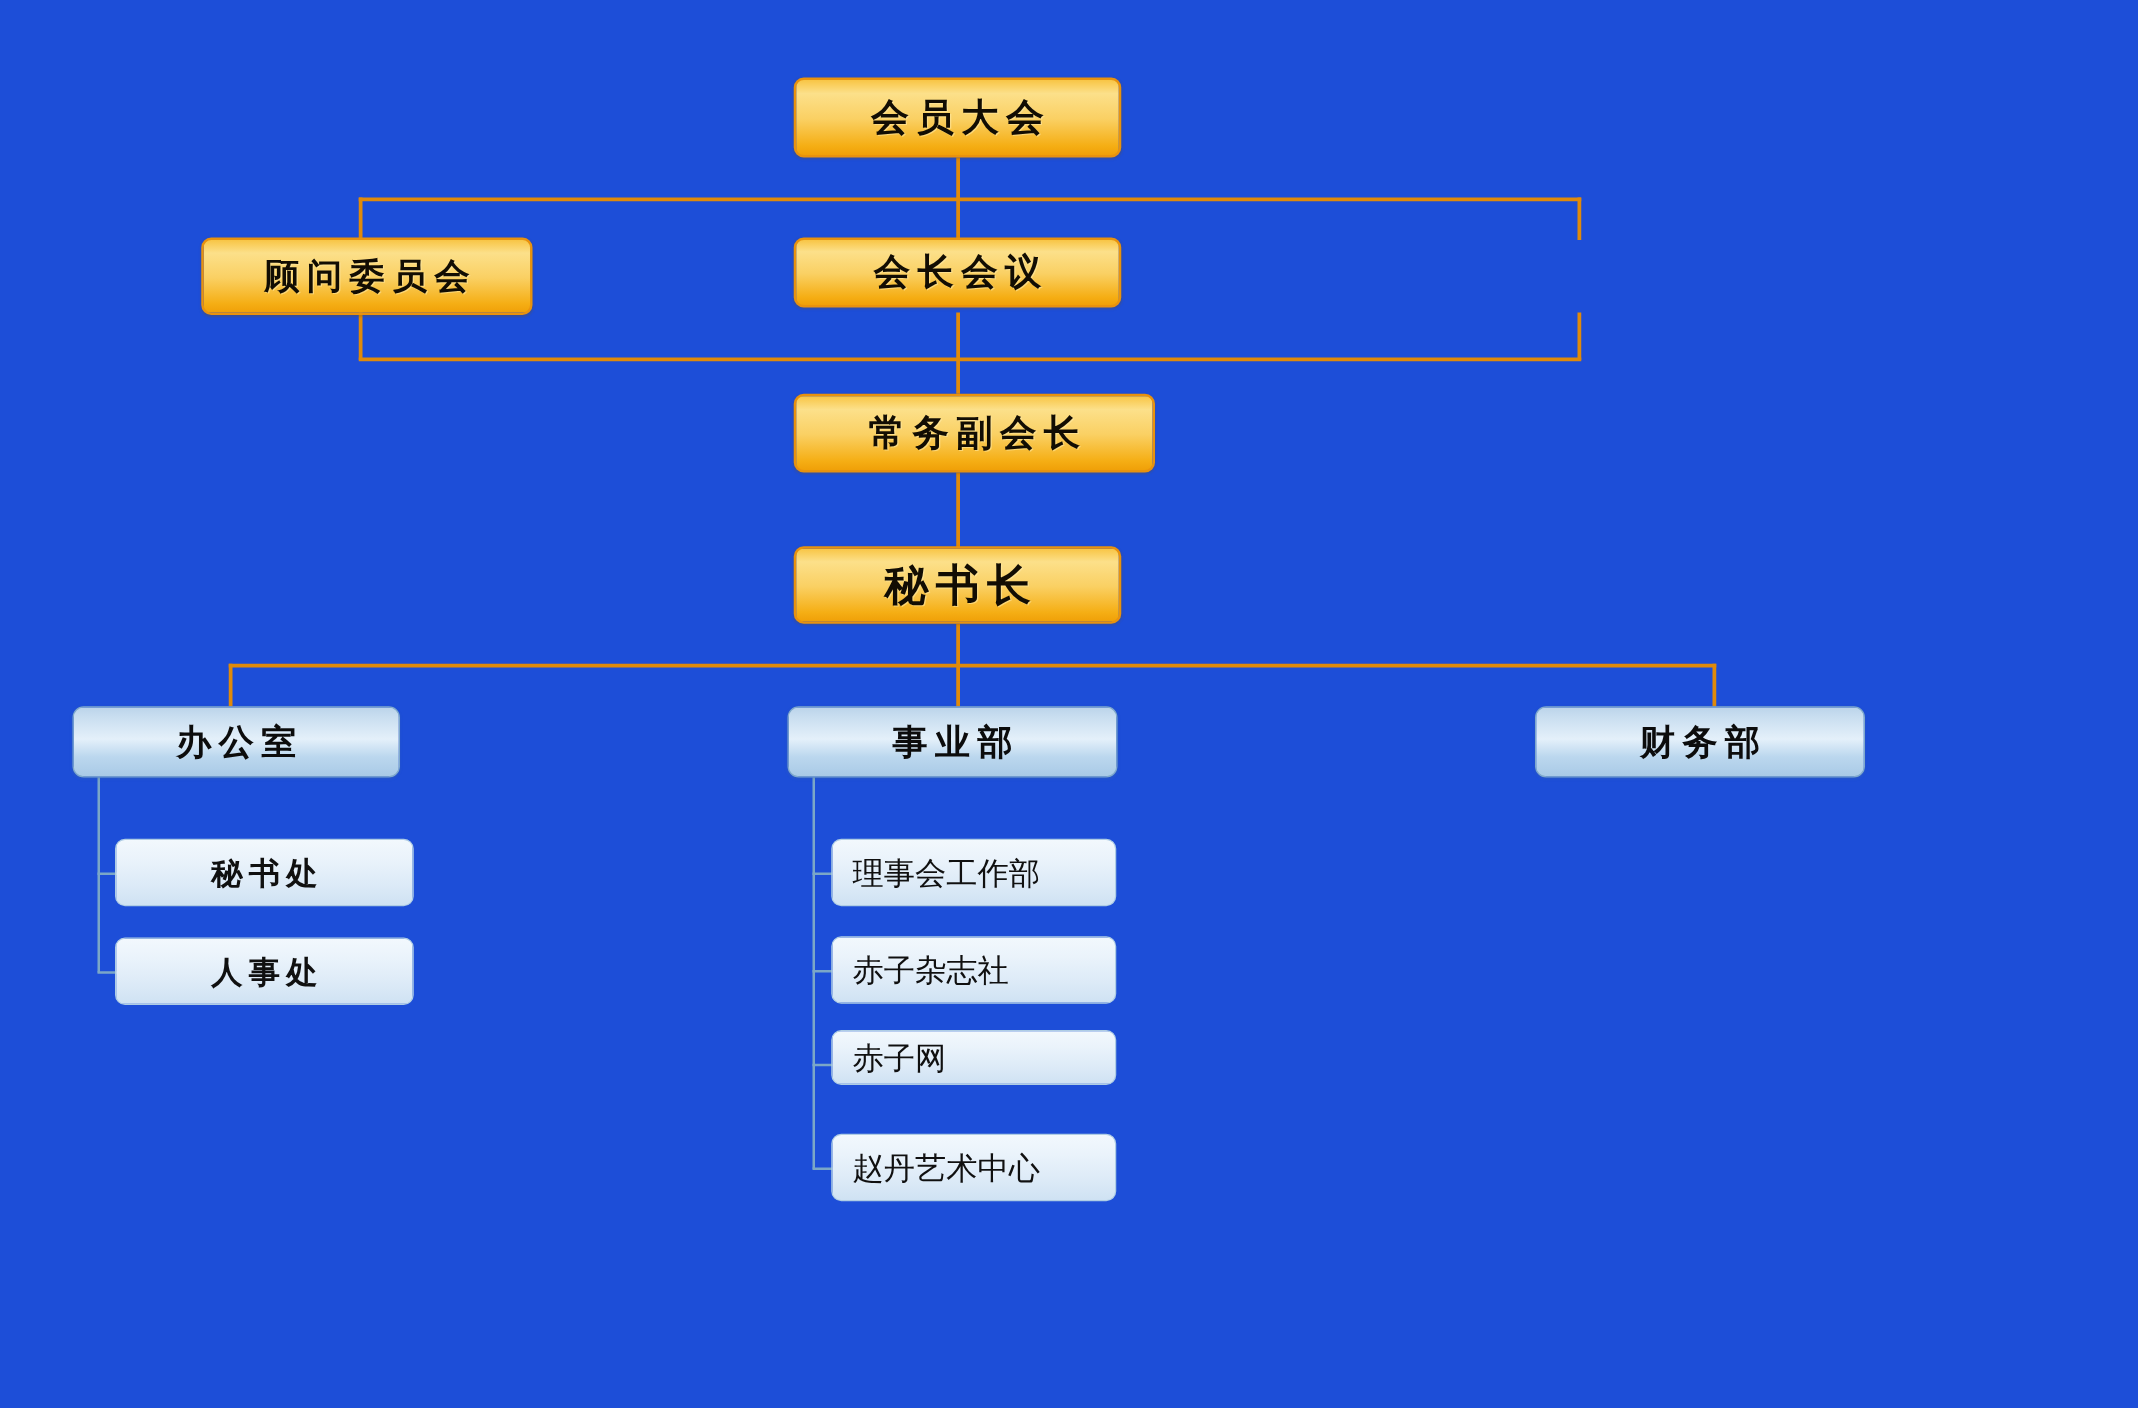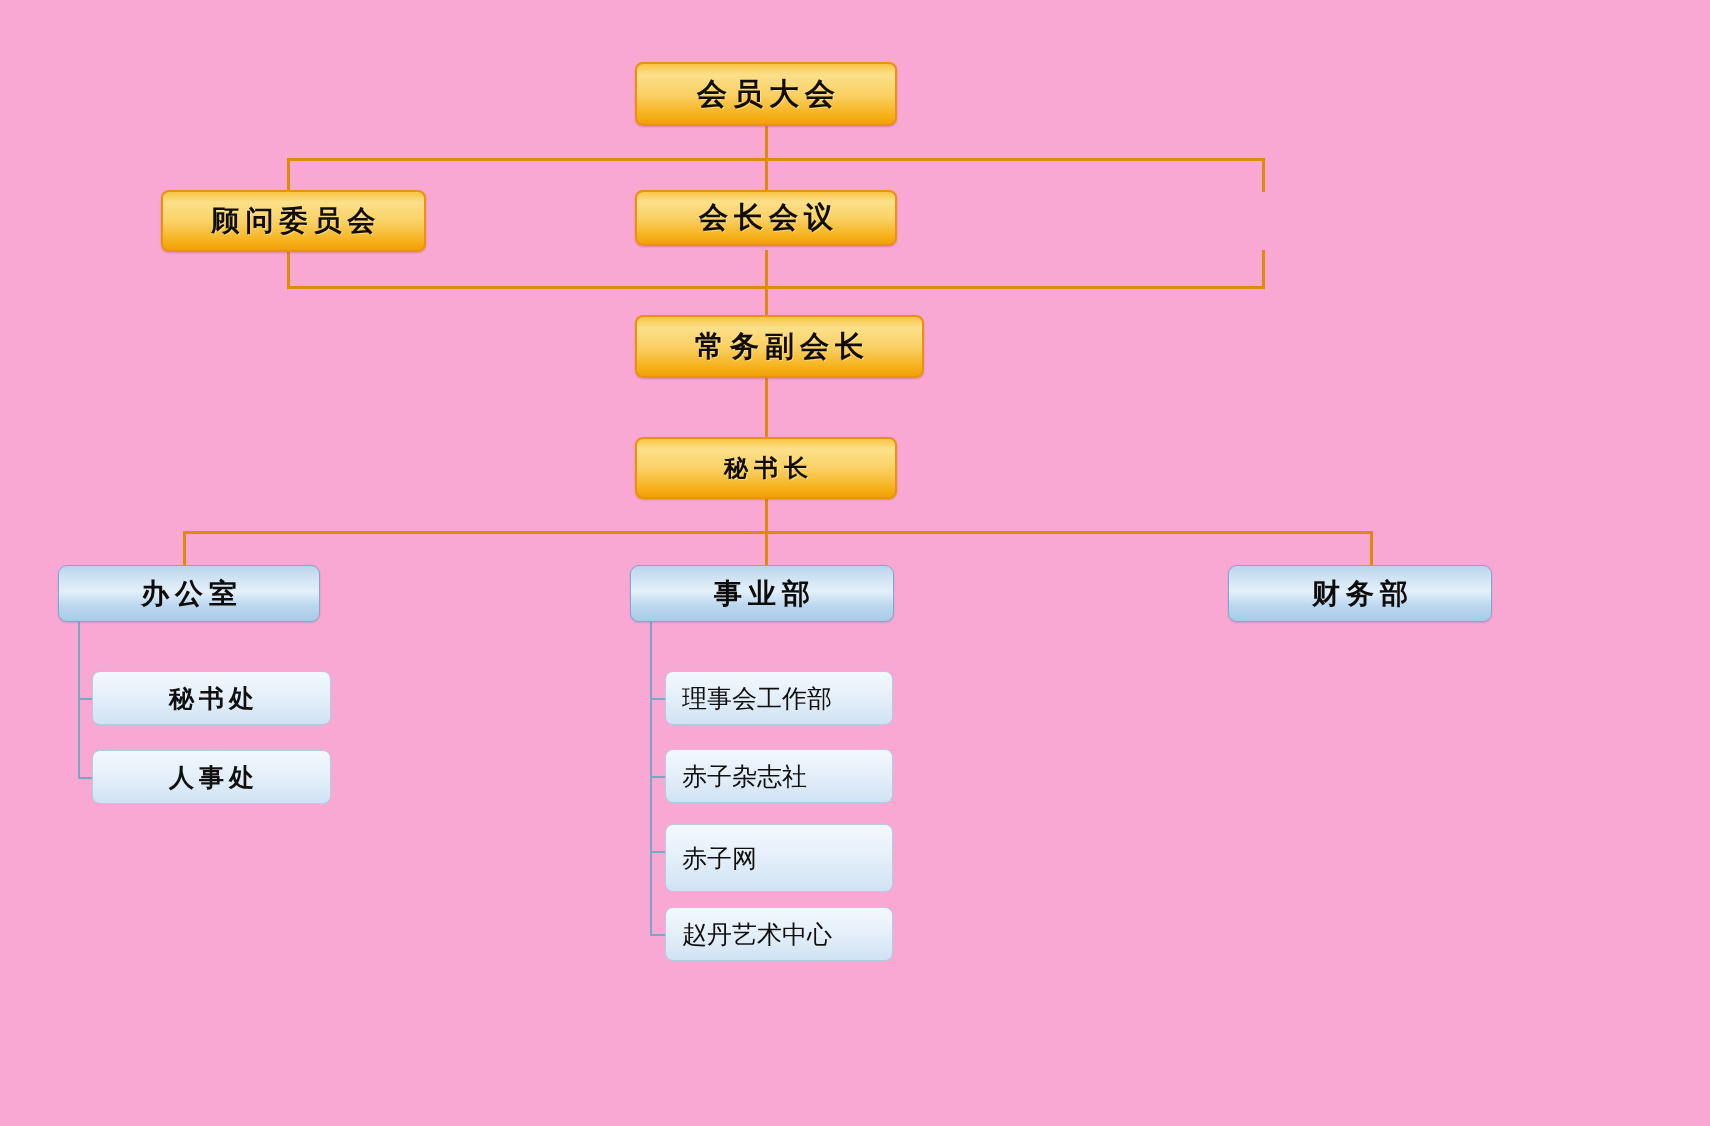--- a/index.html
+++ b/index.html
@@ -7,21 +7,21 @@
     padding: 0;
     background: #ffffff;
   }
   body {
     font-family: "DejaVu Sans", "Liberation Sans", sans-serif;
   }
   #org-canvas {
     position: relative;
     width: 1710px;
     height: 1126px;
-    background: #f9a8d4;
+    background: #1d4ed8;
     overflow: hidden;
   }
 
   
   .line-o {
     position: absolute;
     background: #E08A0B;
   }
   .line-o.v { width: 3px; }
   .line-o.h { height: 3px; }
@@ -153,33 +153,33 @@
 
   <div class="node-gold" style="left:635px; top:62px; width:262px; height:64px; font-size:30px;">会员大会</div>
 
   <div class="node-gold" style="left:161px; top:190px; width:265px; height:62px; font-size:28px;">顾问委员会</div>
 
   <div class="node-gold" style="left:635px; top:190px; width:262px; height:56px; font-size:29px;">会长会议</div>
 
 
   <div class="node-gold" style="left:635px; top:315px; width:289px; height:63px; font-size:29px;">常务副会长</div>
 
-  <div class="node-gold" style="left:635px; top:437px; width:262px; height:62px; font-size:24px;">秘书长</div>
+  <div class="node-gold" style="left:635px; top:437px; width:262px; height:62px; font-size:35px;">秘书长</div>
 
   <div class="node-blue" style="left:58px; top:565px; width:262px; height:57px; font-size:28px;">办公室</div>
 
   <div class="node-blue" style="left:630px; top:565px; width:264px; height:57px; font-size:28px;">事业部</div>
 
   <div class="node-blue" style="left:1228px; top:565px; width:264px; height:57px; font-size:28px;">财务部</div>
 
   <div class="node-sub serifstyle" style="left:92px; top:671px; width:239px; height:54px; font-size:25px;">秘书处</div>
 
   <div class="node-sub serifstyle" style="left:92px; top:750px; width:239px; height:54px; font-size:25px;">人事处</div>
 
   <div class="node-sub sansstyle" style="left:665px; top:671px; width:228px; height:54px; font-size:25px;">理事会工作部</div>
 
   <div class="node-sub sansstyle" style="left:665px; top:749px; width:228px; height:54px; font-size:25px;">赤子杂志社</div>
 
-  <div class="node-sub sansstyle" style="left:665px; top:824px; width:228px; height:68px; font-size:25px;">赤子网</div>
+  <div class="node-sub sansstyle" style="left:665px; top:824px; width:228px; height:44px; font-size:25px;">赤子网</div>
 
   <div class="node-sub sansstyle" style="left:665px; top:907px; width:228px; height:54px; font-size:25px;">赵丹艺术中心</div>
 
 </div>
 
 </body></html>

